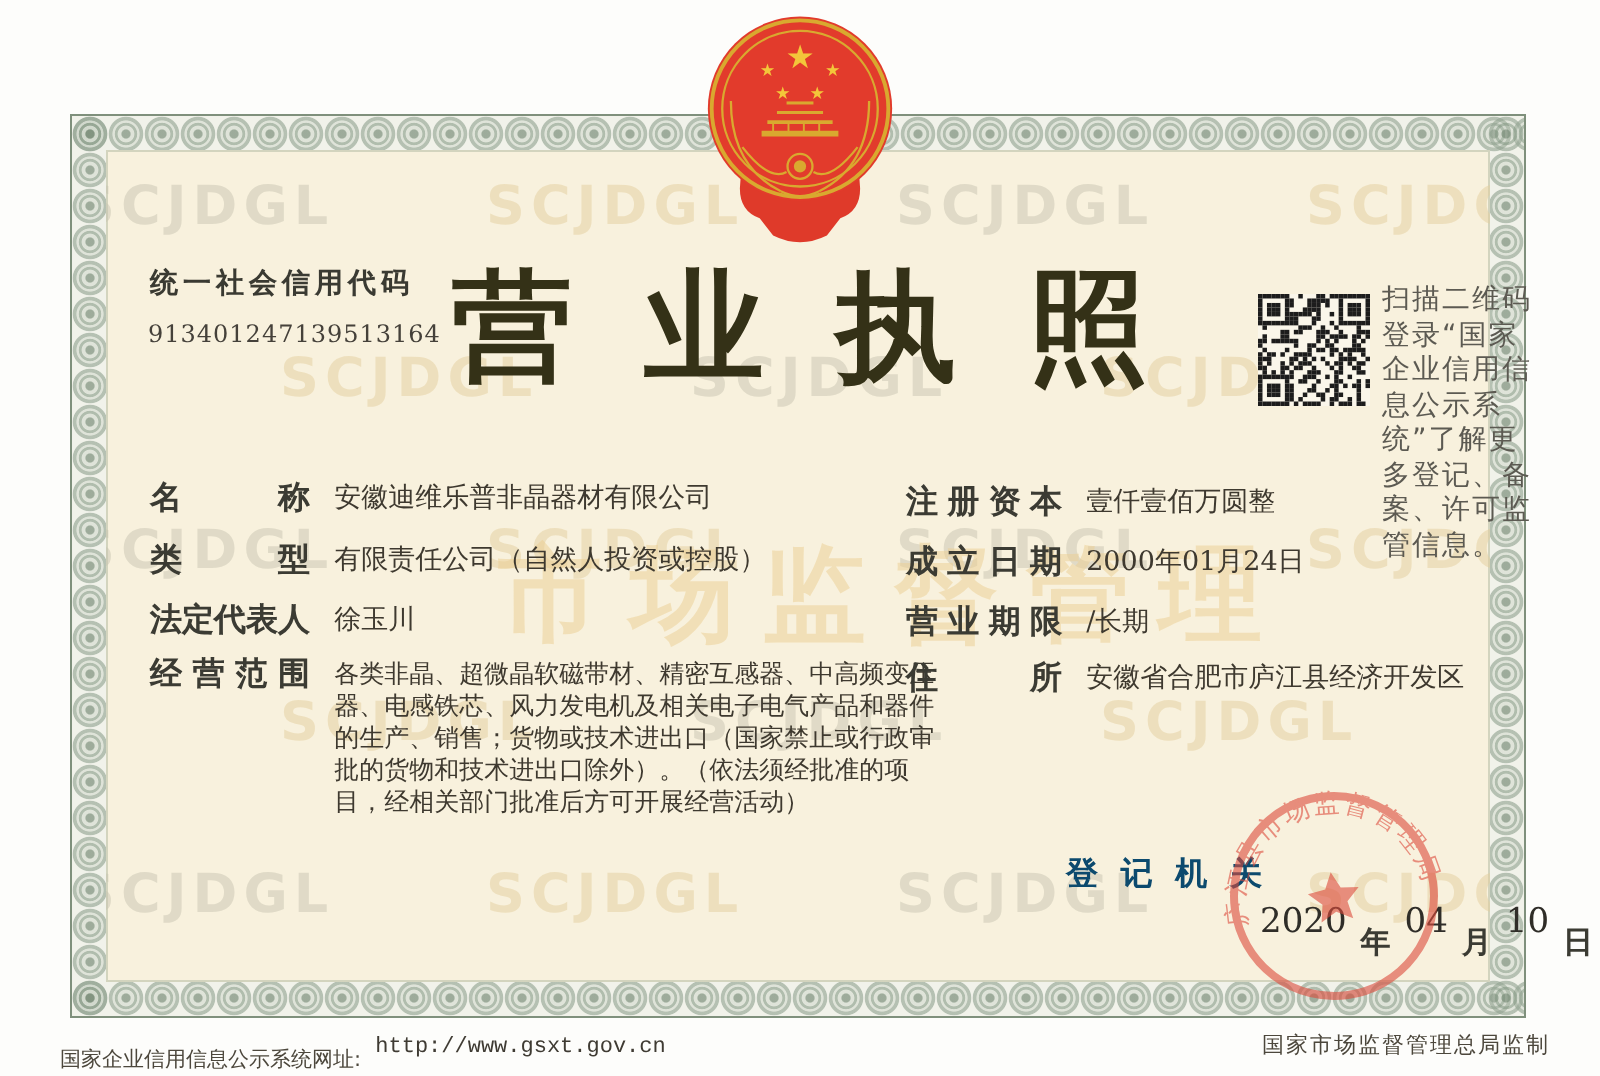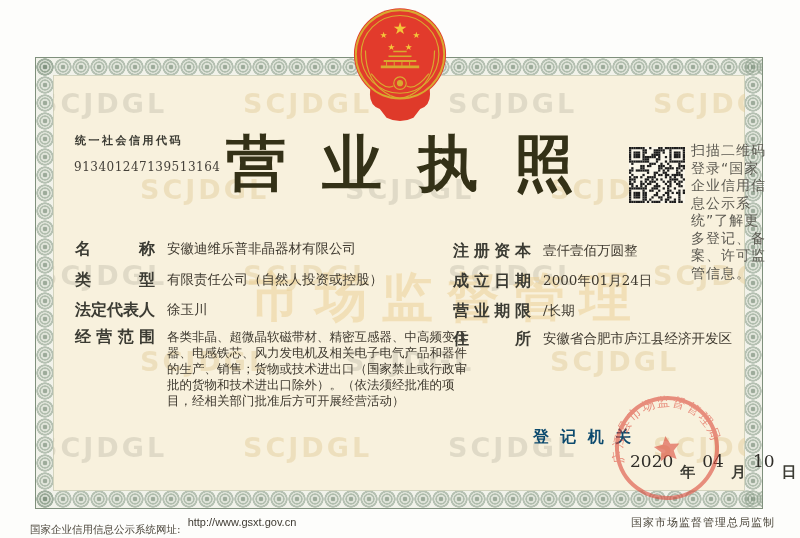--- a/index.html
+++ b/index.html
@@ -22,21 +22,21 @@
 
   
   #wm-layer{position:absolute;inset:0;pointer-events:none;}
   .wm{position:absolute;font-weight:bold;font-size:27px;letter-spacing:3px;opacity:.5;white-space:nowrap;}
   .wm-large{position:absolute;left:196px;top:188px;font-size:52px;font-weight:bold;letter-spacing:14px;color:#eccf92;opacity:.5;white-space:nowrap;pointer-events:none;}
 
   
   .emblem{position:absolute;left:352px;top:2px;width:96px;height:122px;z-index:6;}
 
   
-  .code-label{position:absolute;left:75px;top:133px;font-size:11px;font-weight:bold;letter-spacing:2.5px;color:#3a3a32;}
+  .code-label{position:absolute;left:75px;top:133px;font-size:14px;font-weight:bold;letter-spacing:2.5px;color:#3a3a32;}
   .code-value{position:absolute;left:74px;top:160px;font-size:12px;font-family:"DejaVu Serif",serif;letter-spacing:.5px;color:#45413a;}
   .title{position:absolute;left:0;right:0;top:124px;text-align:center;font-size:60px;font-weight:bold;letter-spacing:36px;text-indent:36px;color:#343117;white-space:nowrap;}
 
   
   .qr{position:absolute;left:629px;top:147px;width:56px;height:56px;}
   .qr-caption{position:absolute;left:691px;top:142px;width:82px;font-size:14px;line-height:17.5px;letter-spacing:1px;color:#5c5a52;}
 
   
   .field{position:absolute;white-space:nowrap;}
   .flabel{display:inline-block;vertical-align:top;font-size:16px;font-weight:bold;color:#3b3b33;text-align:justify;text-align-last:justify;}
@@ -52,21 +52,21 @@
   .dateline{position:absolute;left:630px;top:451px;white-space:nowrap;}
   .dnum{font-family:"DejaVu Serif",serif;font-size:17px;color:#2f2d28;position:relative;top:0;}
   .dunit{font-size:15px;font-weight:bold;color:#3b3b33;position:relative;top:10px;margin:0 7px;}
 
   
   .seal{position:absolute;left:610px;top:391px;width:114px;height:114px;opacity:.6;transform:rotate(-8deg);}
 
   
   .footer-left{position:absolute;left:30px;top:511px;white-space:nowrap;color:#4c473c;}
   .footer-left .lab{font-size:10.5px;position:relative;top:7px;}
-  .footer-left .url{font-size:11px;font-family:Liberation Sans, sans-serif;position:relative;top:0;margin-left:2px;color:#3f3b33;}
+  .footer-left .url{font-size:11px;font-family:Liberation Mono, monospace;position:relative;top:0;margin-left:2px;color:#3f3b33;}
   .footer-right{position:absolute;right:25px;top:515px;font-size:11px;letter-spacing:1px;color:#4c473c;}
 </style>
 </head>
 <body>
 
 <div class="paper">
 
   <div class="frame">
     <div class="lace t"></div>
     <div class="lace b"></div>

